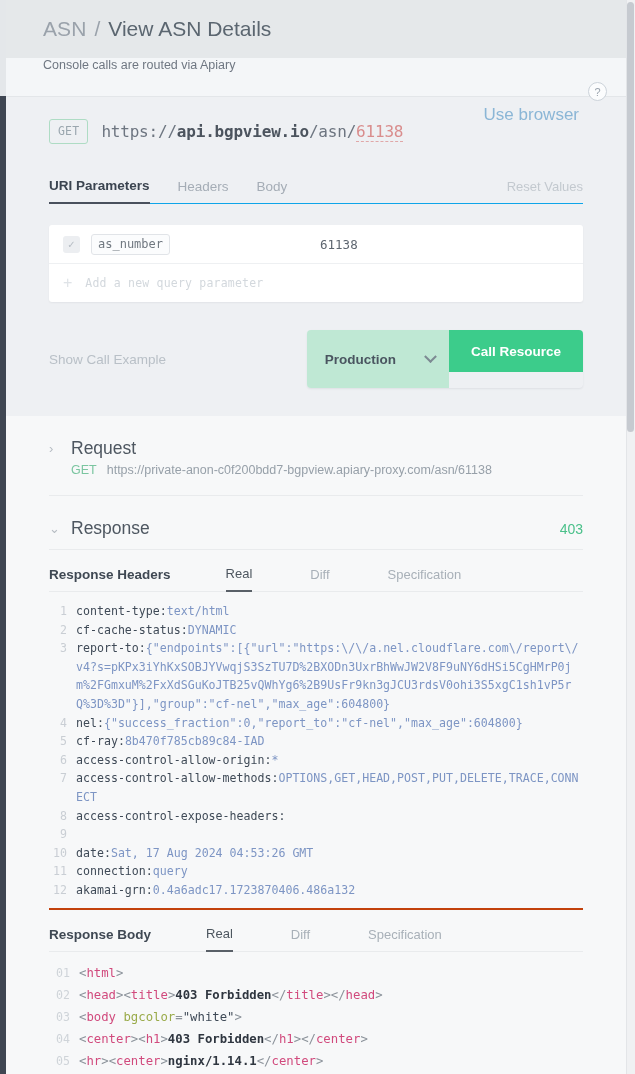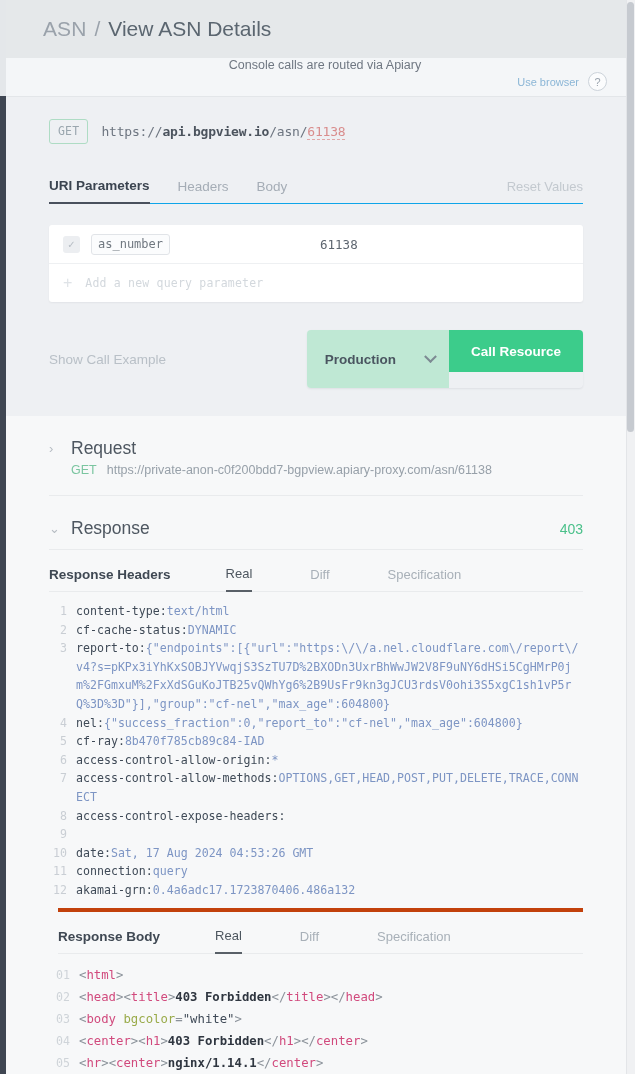--- a/index.html
+++ b/index.html
@@ -66,27 +66,26 @@
     letter-spacing: .1px;
   }
   .crumb-sep { font-size: 21px; color: #9aa2ab; margin: 0 8px; }
   .crumb-current { font-size: 21px; color: #5b6670; font-weight: 400; }
 
   .notice-bar {
     height: 39px;
     background: #f4f6f8;
     border-bottom: 1px solid #e3e6e9;
     display: flex;
-    align-items: center;
+    align-items: flex-start;
     padding: 0 19px 0 37px;
-    flex-direction: column;
   }
   .notice-text { font-size: 12.5px; color: #6f7782; }
   .notice-right { margin-left: auto; display: flex; align-items: center; gap: 9px; }
-  .use-browser { font-size: 11px; color: #8bb6d6; cursor: pointer; }
+  .use-browser { font-size: 17px; color: #8bb6d6; cursor: pointer; margin-top: 47px; }
   .help-badge {
     width: 19px; height: 19px; border-radius: 50%;
     border: 1px solid #ccd3da;
     color: #9aa4ae; font-size: 11px;
     display:flex; align-items:center; justify-content:center;
     background: #fbfcfd;
     cursor: pointer;
   }
 
   
@@ -100,21 +99,21 @@
     color: #9aa6ae;
     background: transparent;
     font-family: "DejaVu Sans Mono", monospace;
     font-size: 11.5px;
     padding: 4px 8px 5px 8px;
     border-radius: 3px;
     letter-spacing: .2px;
   }
   .url-text {
     font-family: "DejaVu Sans Mono", monospace;
-    font-size: 13px;
+    font-size: 16px;
     color: #6d7580;
     letter-spacing: -.2px;
   }
   .url-host { font-weight: bold; color: #4c545e; }
   .url-var {
     color: #d98d8d;
     border-bottom: 1px dashed #e0a8a8;
   }
 
   .tabs-row {
@@ -442,21 +441,21 @@
           <div class="ln">
             <span class="gutter">11</span>
             <span class="src"><span class="hk">connection:</span><span class="hv">query</span></span>
           </div>
           <div class="ln">
             <span class="gutter">12</span>
             <span class="src"><span class="hk">akamai-grn:</span><span class="hv">0.4a6adc17.1723870406.486a132</span></span>
           </div>
         </div>
 
-      <div class="sub-tabs" style="border-top:4px solid #c2410c;margin-left:9px;">
+      <div class="sub-tabs" style="border-top:2px solid #c2410c;">
         <span class="sub-label">Response Body</span>
         <span class="sub-tab active">Real</span>
         <span class="sub-tab">Diff</span>
         <span class="sub-tab">Specification</span>
       </div>
 
       <div class="code body-code" id="body-code">
           <div class="ln">
             <span class="gutter">01</span>
             <span class="src"><span class="t-gray">&lt;</span><span class="t-pink">html</span><span class="t-gray">&gt;</span></span>

